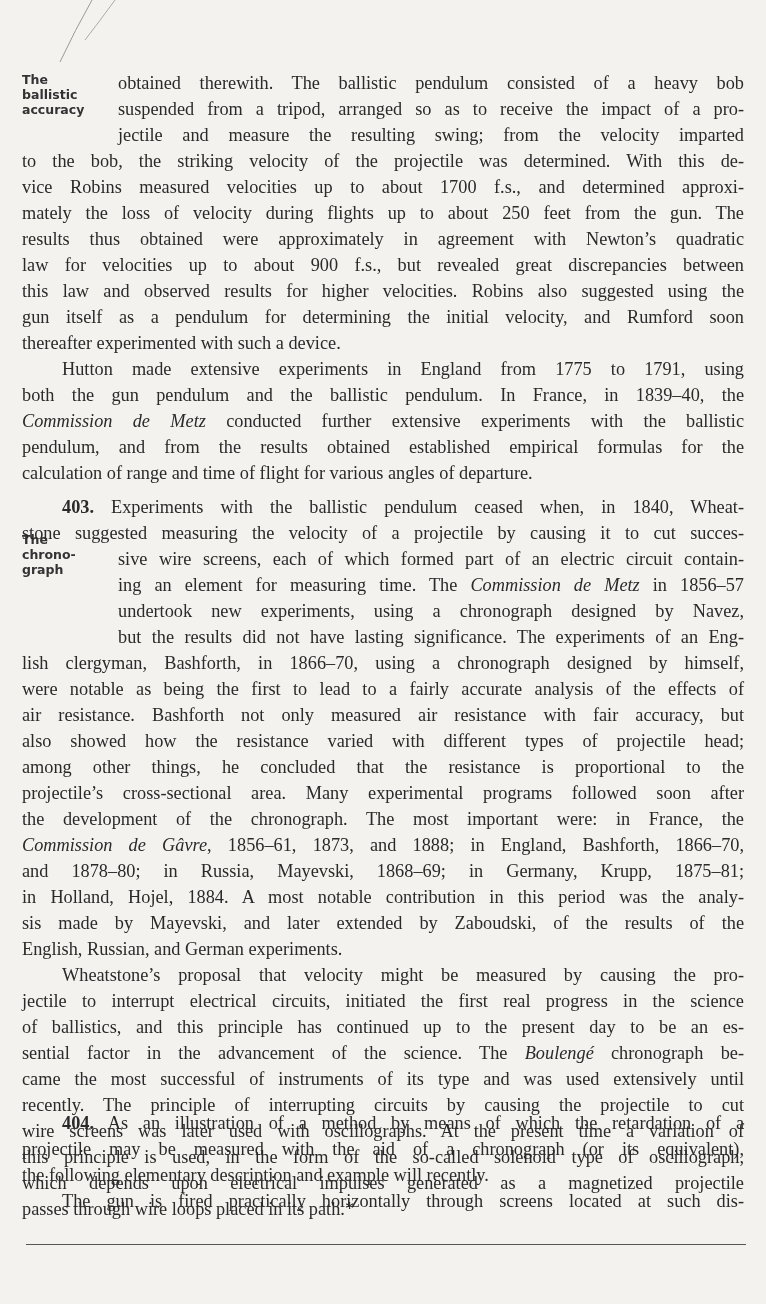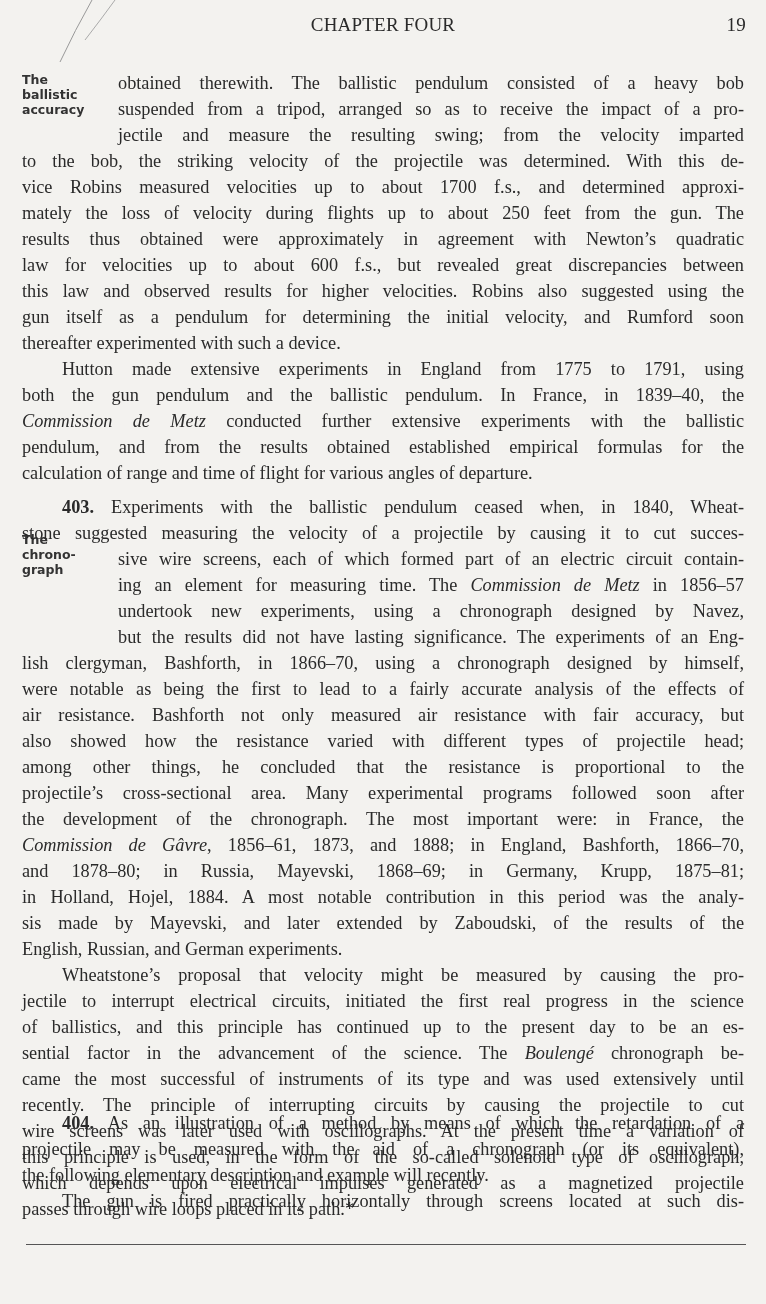--- a/index.html
+++ b/index.html
@@ -42,24 +42,20 @@
 </style>
 </head>
 <body>
 
 <div class="page">
   <svg class="pencil" viewBox="0 0 100 80">
     <path d="M20 62 Q35 30 52 0" stroke="#999" stroke-width="1" fill="none"></path>
     <path d="M45 40 Q62 18 75 0" stroke="#aaa" stroke-width="1" fill="none"></path>
   </svg>
 
-  <div class="header">
-    <span class="title">CHAPTER FOUR</span>
-    <span class="pagenum">19</span>
-  </div>
 
   <div class="margin-note" style="top:72px">
     <span>The</span>
     <span>ballistic</span>
     <span>accuracy</span>
   </div>
 
   <div class="margin-note" style="top:532px">
     <span>The</span>
     <span>chrono-</span>
@@ -67,21 +63,21 @@
   </div>
 
   <div id="body-lines">
       <div class="line ind" style="top: 70px;">obtained therewith. The ballistic pendulum consisted of a heavy bob</div>
       <div class="line ind" style="top: 96px;">suspended from a tripod, arranged so as to receive the impact of a pro-</div>
       <div class="line ind" style="top: 122px;">jectile and measure the resulting swing; from the velocity imparted</div>
       <div class="line " style="top: 148px;">to the bob, the striking velocity of the projectile was determined. With this de-</div>
       <div class="line " style="top: 174px;">vice Robins measured velocities up to about 1700 f.s., and determined approxi-</div>
       <div class="line " style="top: 200px;">mately the loss of velocity during flights up to about 250 feet from the gun. The</div>
       <div class="line " style="top: 226px;">results thus obtained were approximately in agreement with Newton’s quadratic</div>
-      <div class="line " style="top: 252px;">law for velocities up to about 600 f.s., but revealed great discrepancies between</div>
+      <div class="line " style="top: 252px;">law for velocities up to about 900 f.s., but revealed great discrepancies between</div>
       <div class="line " style="top: 278px;">this law and observed results for higher velocities. Robins also suggested using the</div>
       <div class="line " style="top: 304px;">gun itself as a pendulum for determining the initial velocity, and Rumford soon</div>
       <div class="line last" style="top: 330px;">thereafter experimented with such a device.</div>
       <div class="line par" style="top: 356px;">Hutton made extensive experiments in England from 1775 to 1791, using</div>
       <div class="line " style="top: 382px;">both the gun pendulum and the ballistic pendulum. In France, in 1839–40, the</div>
       <div class="line " style="top: 408px;"><i>Commission de Metz</i><span> conducted further extensive experiments with the ballistic</span></div>
       <div class="line " style="top: 434px;">pendulum, and from the results obtained established empirical formulas for the</div>
       <div class="line last" style="top: 460px;">calculation of range and time of flight for various angles of departure.</div>
       <div class="line par" style="top: 494px;"><b class="num">403.</b><span> Experiments with the ballistic pendulum ceased when, in 1840, Wheat-</span></div>
       <div class="line " style="top: 520px;">stone suggested measuring the velocity of a projectile by causing it to cut succes-</div>

